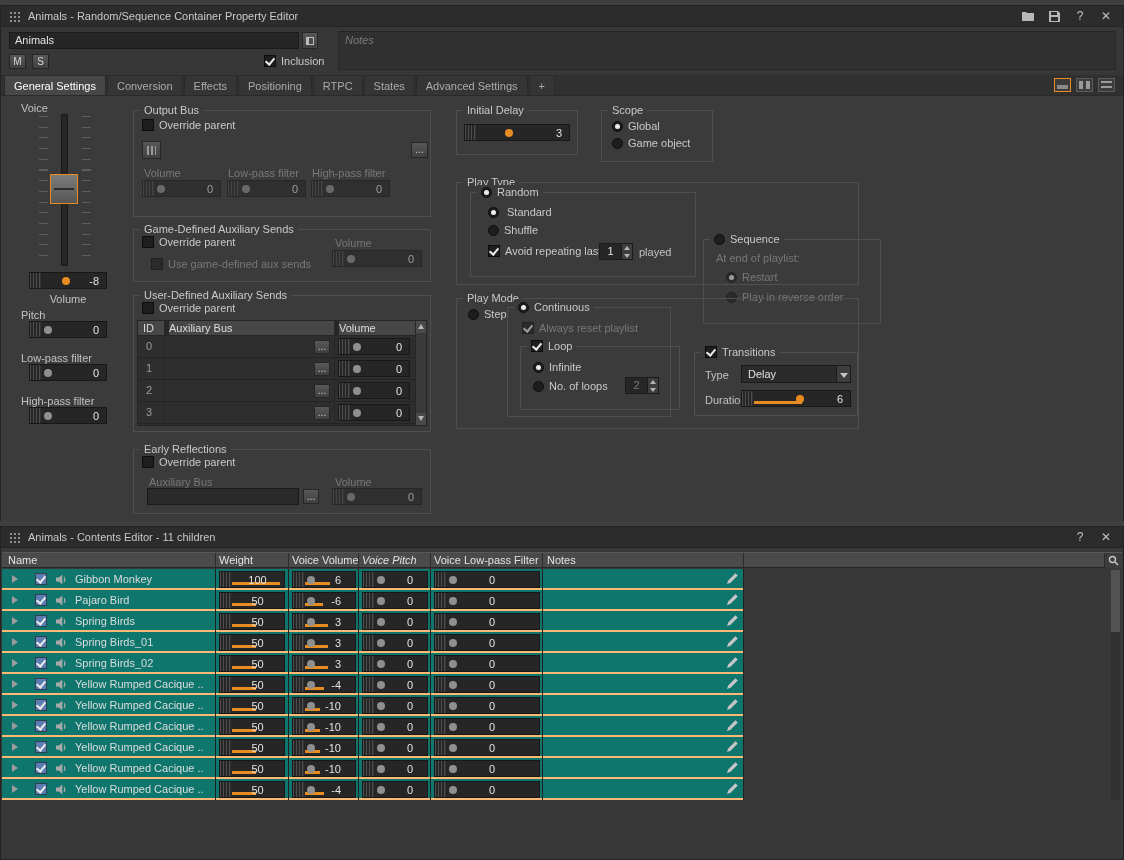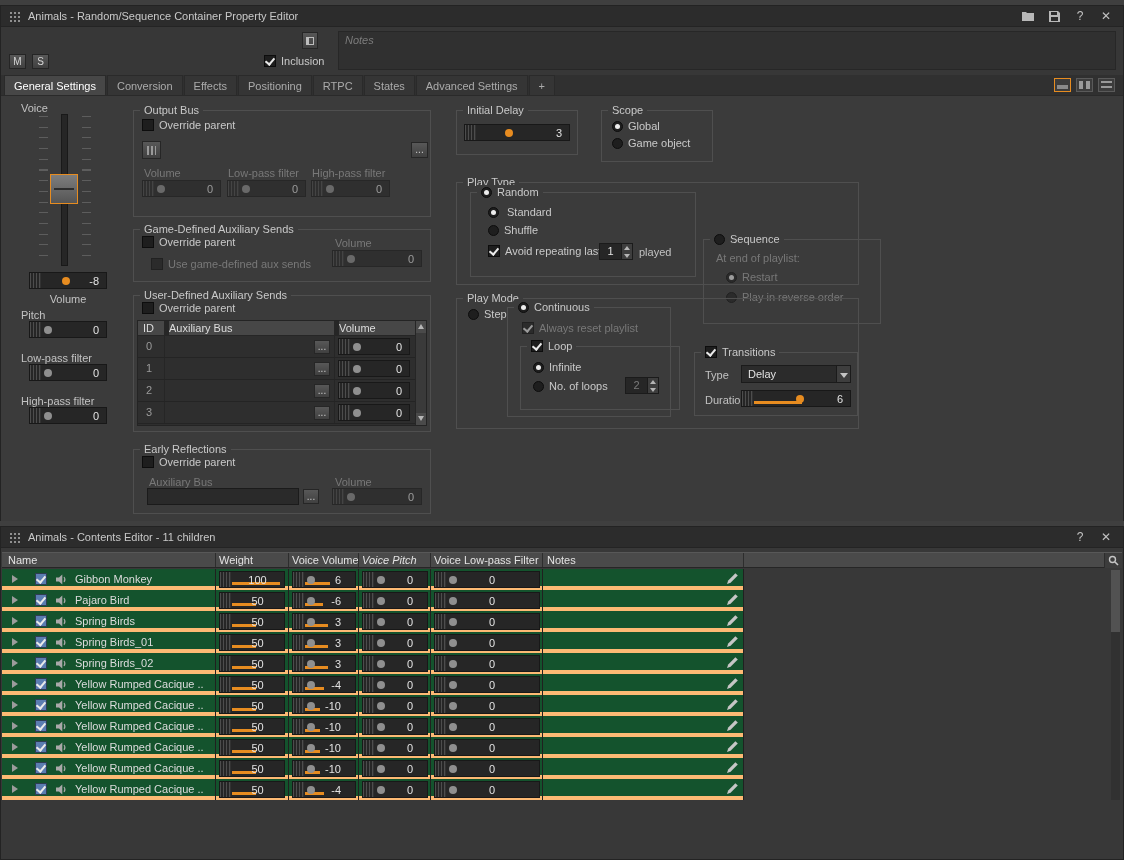--- a/index.html
+++ b/index.html
@@ -89,21 +89,21 @@
 .ua-sb .sa.t{top:0;}.ua-sb .sa.b{bottom:0;}
 .ua-sb .sa::after{content:'';position:absolute;left:2px;}
 .ua-sb .sa.t::after{top:3px;border-left:3px solid transparent;border-right:3px solid transparent;border-bottom:5px solid #b5b5b5;}
 .ua-sb .sa.b::after{top:3px;border-left:3px solid transparent;border-right:3px solid transparent;border-top:5px solid #b5b5b5;}
 
 .ce-head{position:absolute;left:1px;right:1px;top:25px;height:16px;background:#4a4a4a;border-top:1px solid #585858;border-bottom:1px solid #262626;}
 .hc{position:absolute;top:0;line-height:14px;color:#e3e3e3;white-space:nowrap;}
 .hsep{position:absolute;top:0;bottom:0;width:1px;background:#2d2d2d;}
 .searchbox{position:absolute;right:0;top:0;width:18px;height:15px;background:#3c3c3c;border-left:1px solid #2d2d2d;display:flex;align-items:center;justify-content:center;}
 .ce-rows{position:absolute;left:1px;top:42px;width:742px;border-right:1px solid #202020;}
-.ce-row{position:relative;height:21px;background:#14532d;border-bottom:4px solid #fdba74;}
+.ce-row{position:relative;height:21px;background:#0f766e;border-bottom:2px solid #fdba74;}
 .vsep{position:absolute;top:0;bottom:0;width:1px;background:#202020;z-index:3;}
 .exp{position:absolute;left:10px;top:6px;width:0;height:0;border-left:6px solid #9c9c9c;border-top:4px solid transparent;border-bottom:4px solid transparent;}
 .c-cb{position:absolute;left:33px;top:4px;}
 .c-ico{position:absolute;left:53px;top:4px;}
 .c-name{position:absolute;left:73px;top:0;line-height:20px;color:#dcdcdc;white-space:nowrap;max-width:138px;overflow:hidden;}
 .c-weight{left:217px;top:2px;width:66px;}
 .c-vol{left:290px;top:2px;width:64px;}
 .c-pitch{left:360px;top:2px;width:66px;}
 .c-lpf{left:432px;top:2px;width:106px;}
 .c-lpf .val{padding-right:44px;}
@@ -131,20 +131,21 @@
             <path d="M0 0h9l2 2v9H0z" fill="#b8b8b8"></path>
             <rect x="2" y="1" width="6" height="3" fill="#2c2c2c"></rect>
             <rect x="2" y="6" width="7" height="4" fill="#2c2c2c"></rect>
           </svg>
         </span>
       <span class="t-ico">?</span>
       <span class="t-ico">✕</span>
     </header>
 
     <div class="top-area">
+      <div class="name-field">Animals</div>
       <div class="name-btn">
           <i></i>
         </div>
       <div class="msbtn" style="left:8px;">M</div>
       <div class="msbtn" style="left:31px;">S</div>
       <div class="cbrow" style="left:263px;top:28px;">
         <span class="cb on"></span>
         <span>Inclusion</span>
       </div>
       <div class="notes-box">Notes</div>

